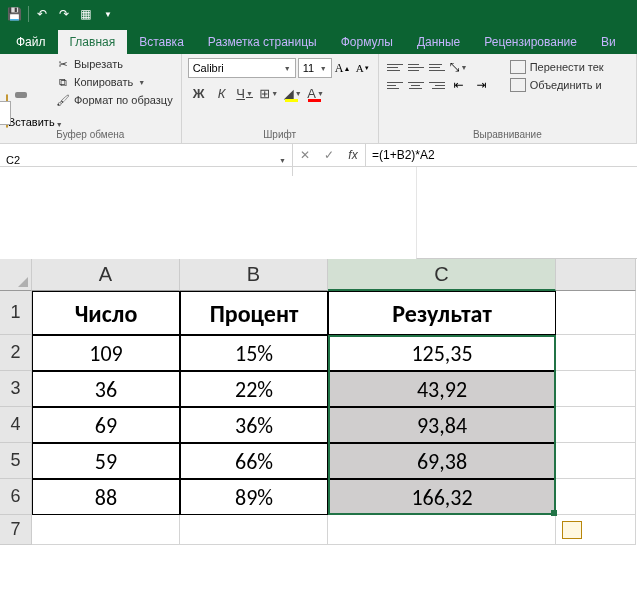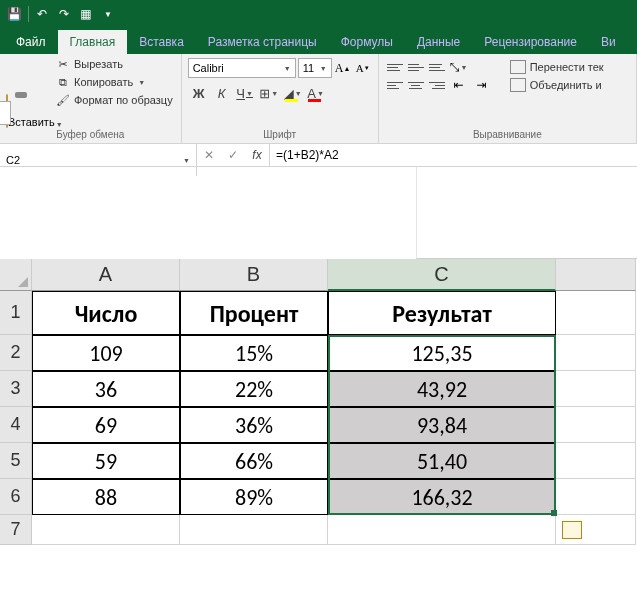--- a/index.html
+++ b/index.html
@@ -46,21 +46,21 @@
 .align-row { display: flex; gap: 1px; }
 .align-btn { width: 20px; height: 18px; display: flex; flex-direction: column; justify-content: center; gap: 2px; cursor: pointer; padding: 0 2px; }
 .al-line { height: 1px; background: #555; }
 .indent-btn { width: 22px; height: 18px; display: flex; align-items: center; justify-content: center; cursor: pointer; }
 
 .wrap-merge { display: flex; flex-direction: column; gap: 2px; padding: 3px 0 0 6px; }
 .wm-btn { display: flex; align-items: center; gap: 4px; font-size: 11px; cursor: pointer; padding: 1px; color: #333; }
 .wm-icon { width: 16px; height: 14px; border: 1px solid #888; }
 
 .formula-bar { height: 23px; display: flex; border-bottom: 1px solid #d4d4d4; background: #fff; }
-.name-box { width: 197px; border-right: 1px solid #d4d4d4; display: flex; align-items: center; padding: 16px 6px; font-size: 11px; justify-content: space-between; }
+.name-box { width: 293px; border-right: 1px solid #d4d4d4; display: flex; align-items: center; padding: 16px 6px; font-size: 11px; justify-content: space-between; }
 .fx-btns { display: flex; align-items: center; border-right: 1px solid #d4d4d4; }
 .fx-btn { width: 24px; height: 100%; display:flex; align-items:center; justify-content:center; cursor:pointer; color:#888; font-size: 12px; }
 .fx-btn.fx { font-style: italic; color:#444; }
 .formula-input { flex: 1; padding: 0 6px; font-size: 12px; display: flex; align-items: center; }
 .formula-expand { flex:1; height: 92px; border-bottom: 1px solid #ccc; border-left: 1px solid #e5e5e5; margin-left: 416px;}
 
 .sheet { display: flex; }
 .row-headers { display: flex; flex-direction: column; }
 .corner { width: 32px; height: 32px; background: #e6e6e6; border-right: 1px solid #ccc; border-bottom: 1px solid #999; position: relative; }
 .corner::after { content: ''; position: absolute; right: 3px; bottom: 3px; border-left: 10px solid transparent; border-bottom: 10px solid #b0b0b0; }
@@ -288,21 +288,21 @@
       </div>
       <div class="cell-row">
         <div class="cell cA rd tb tbl">69</div>
         <div class="cell cB rd tb">36%</div>
         <div class="cell cC rd tb shd">93,84</div>
         <div class="cell cD rd"></div>
       </div>
       <div class="cell-row">
         <div class="cell cA rd tb tbl">59</div>
         <div class="cell cB rd tb">66%</div>
-        <div class="cell cC rd tb shd">51,40</div>
+        <div class="cell cC rd tb shd">69,38</div>
         <div class="cell cD rd"></div>
       </div>
       <div class="cell-row">
         <div class="cell cA rd tb tbl">88</div>
         <div class="cell cB rd tb">89%</div>
         <div class="cell cC rd tb shd">166,32</div>
         <div class="cell cD rd"></div>
       </div>
       <div class="cell-row">
         <div class="cell cA r7"></div>

